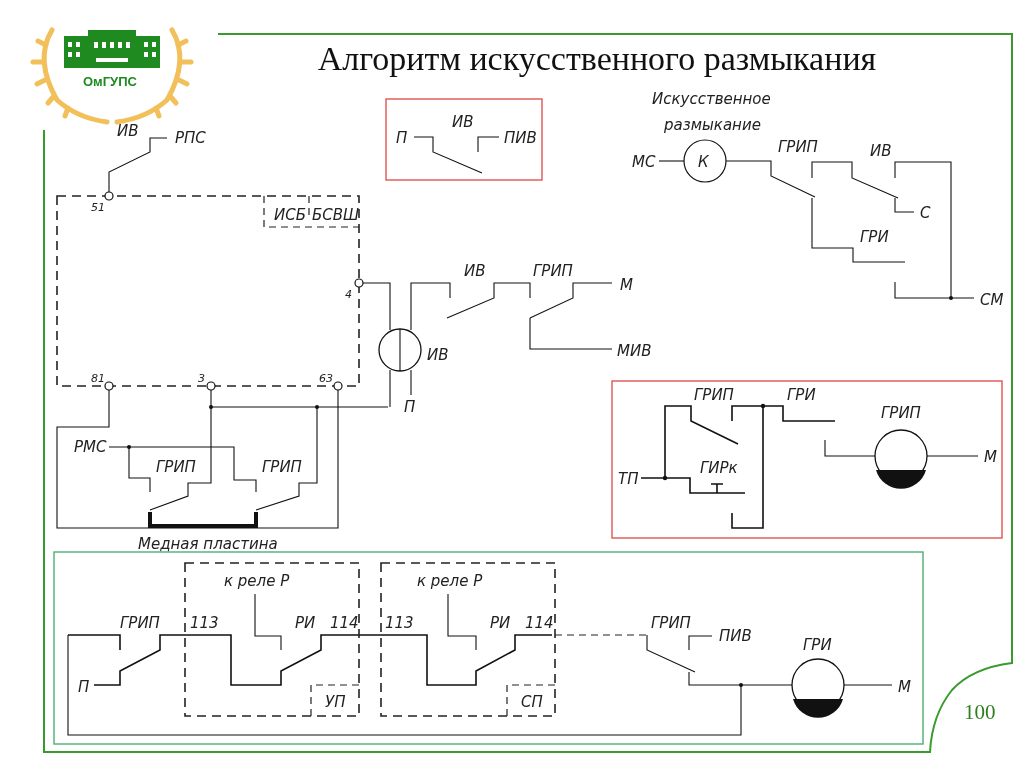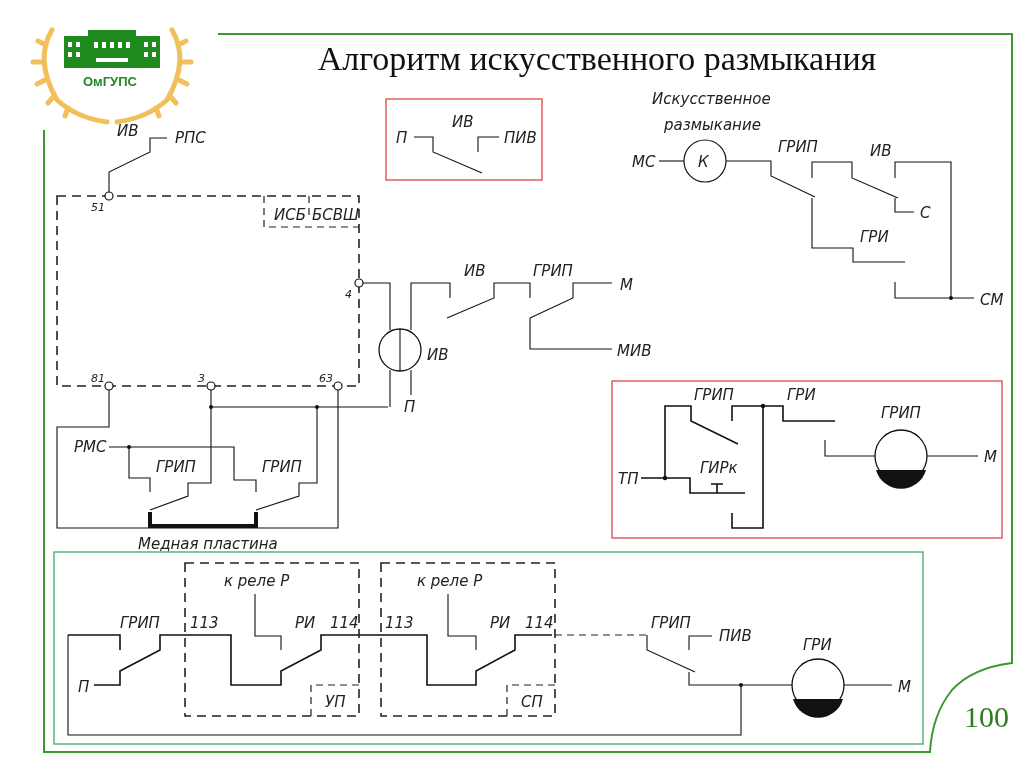--- a/index.html
+++ b/index.html
@@ -4,21 +4,21 @@
   <style>
     html, body { margin: 0; padding: 0; background: #ffffff; }
     body { width: 1024px; height: 767px; position: relative; overflow: hidden; }
     #stage { position: absolute; left: 12px; top: 0; width: 1024px; height: 767px; }
     .title {
       position: absolute; left: 0; top: 40px; width: 1170px; text-align: center;
       font-family: "Liberation Serif", serif; font-size: 34px; color: #111;
     }
     .page-num {
       position: absolute; left: 952px; top: 700px;
-      font-family: "Liberation Serif", serif; font-size: 30px; color: #2e7d1e;
+      font-family: "Liberation Serif", serif; font-size: 21px; color: #2e7d1e;
     }
     svg text.lbl { font-family: "DejaVu Sans", sans-serif; font-style: italic; font-size: 15px; fill: #222; }
     svg text.small { font-family: "DejaVu Sans", sans-serif; font-style: italic; font-size: 11px; fill: #222; }
     svg text.logo { font-family: "Liberation Sans", sans-serif; font-weight: bold; font-size: 13px; fill: #1f8a1f; }
     .w { stroke: #111; stroke-width: 1.6; fill: none; }
     .wt { stroke: #111; stroke-width: 1.1; fill: none; }
     .dash { stroke: #222; stroke-width: 1.6; fill: none; stroke-dasharray: 9 6; }
     .dashs { stroke: #222; stroke-width: 1.2; fill: none; stroke-dasharray: 7 5; }
   </style>
 </head>

